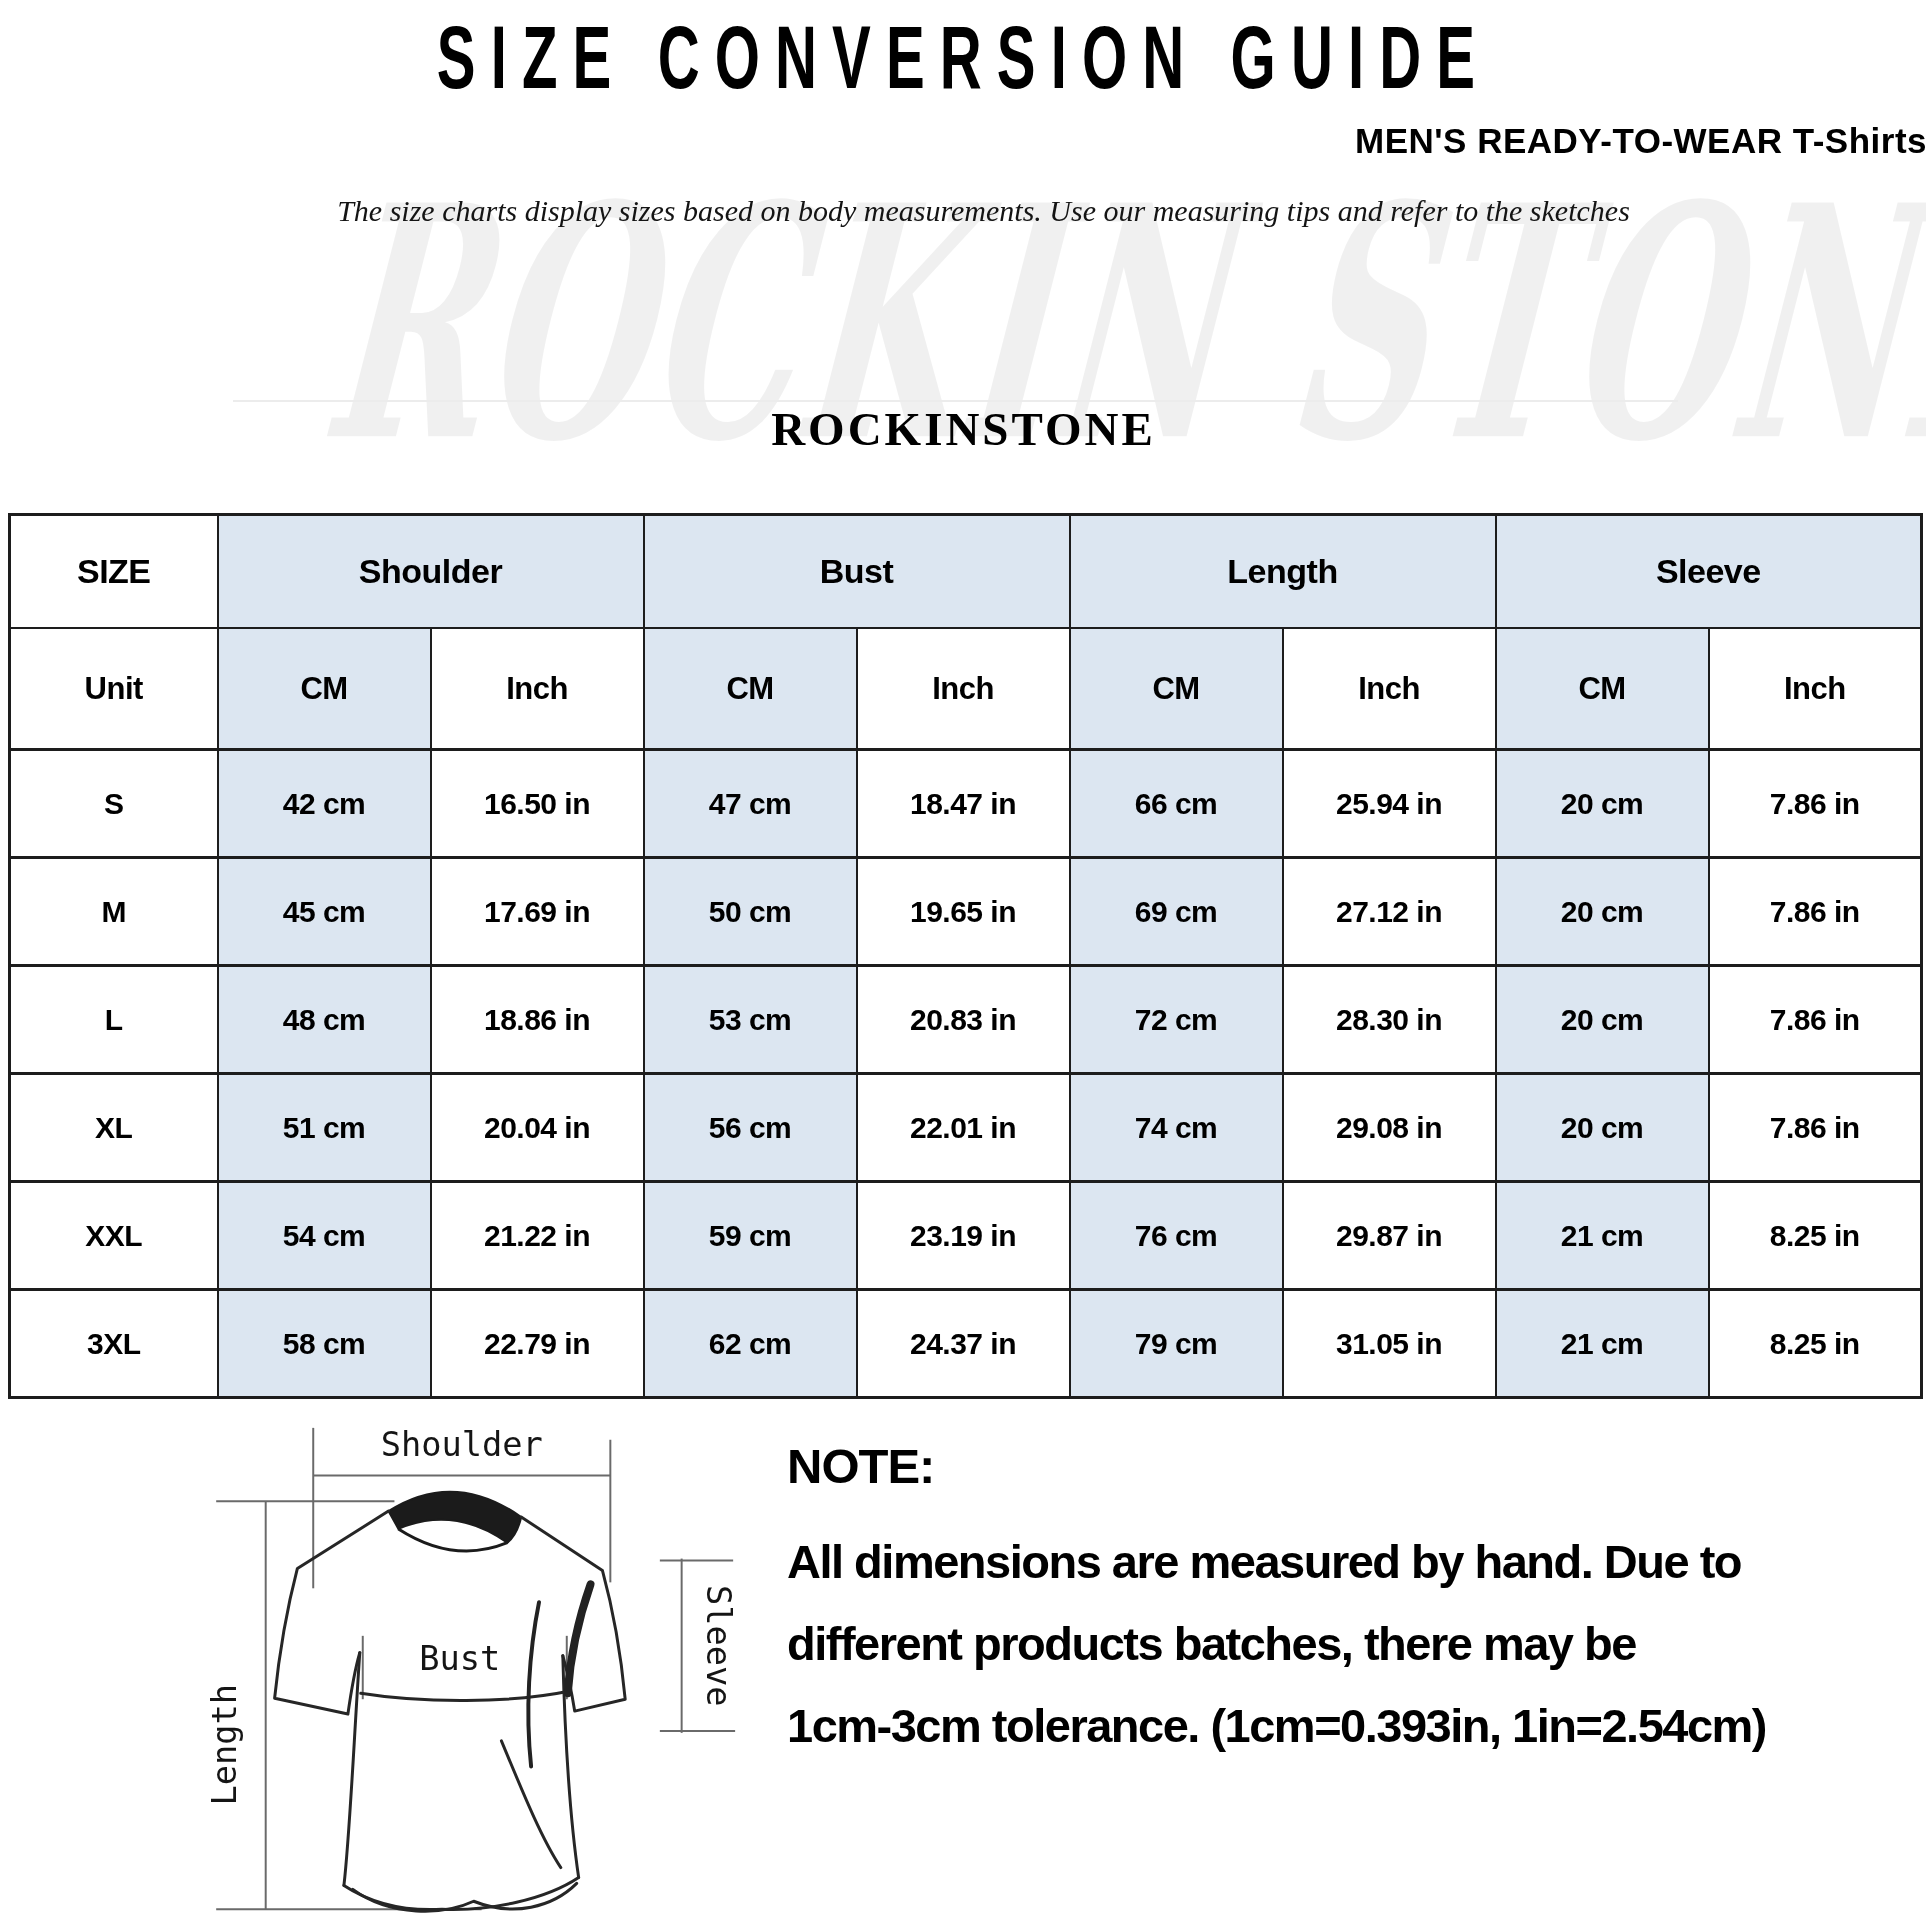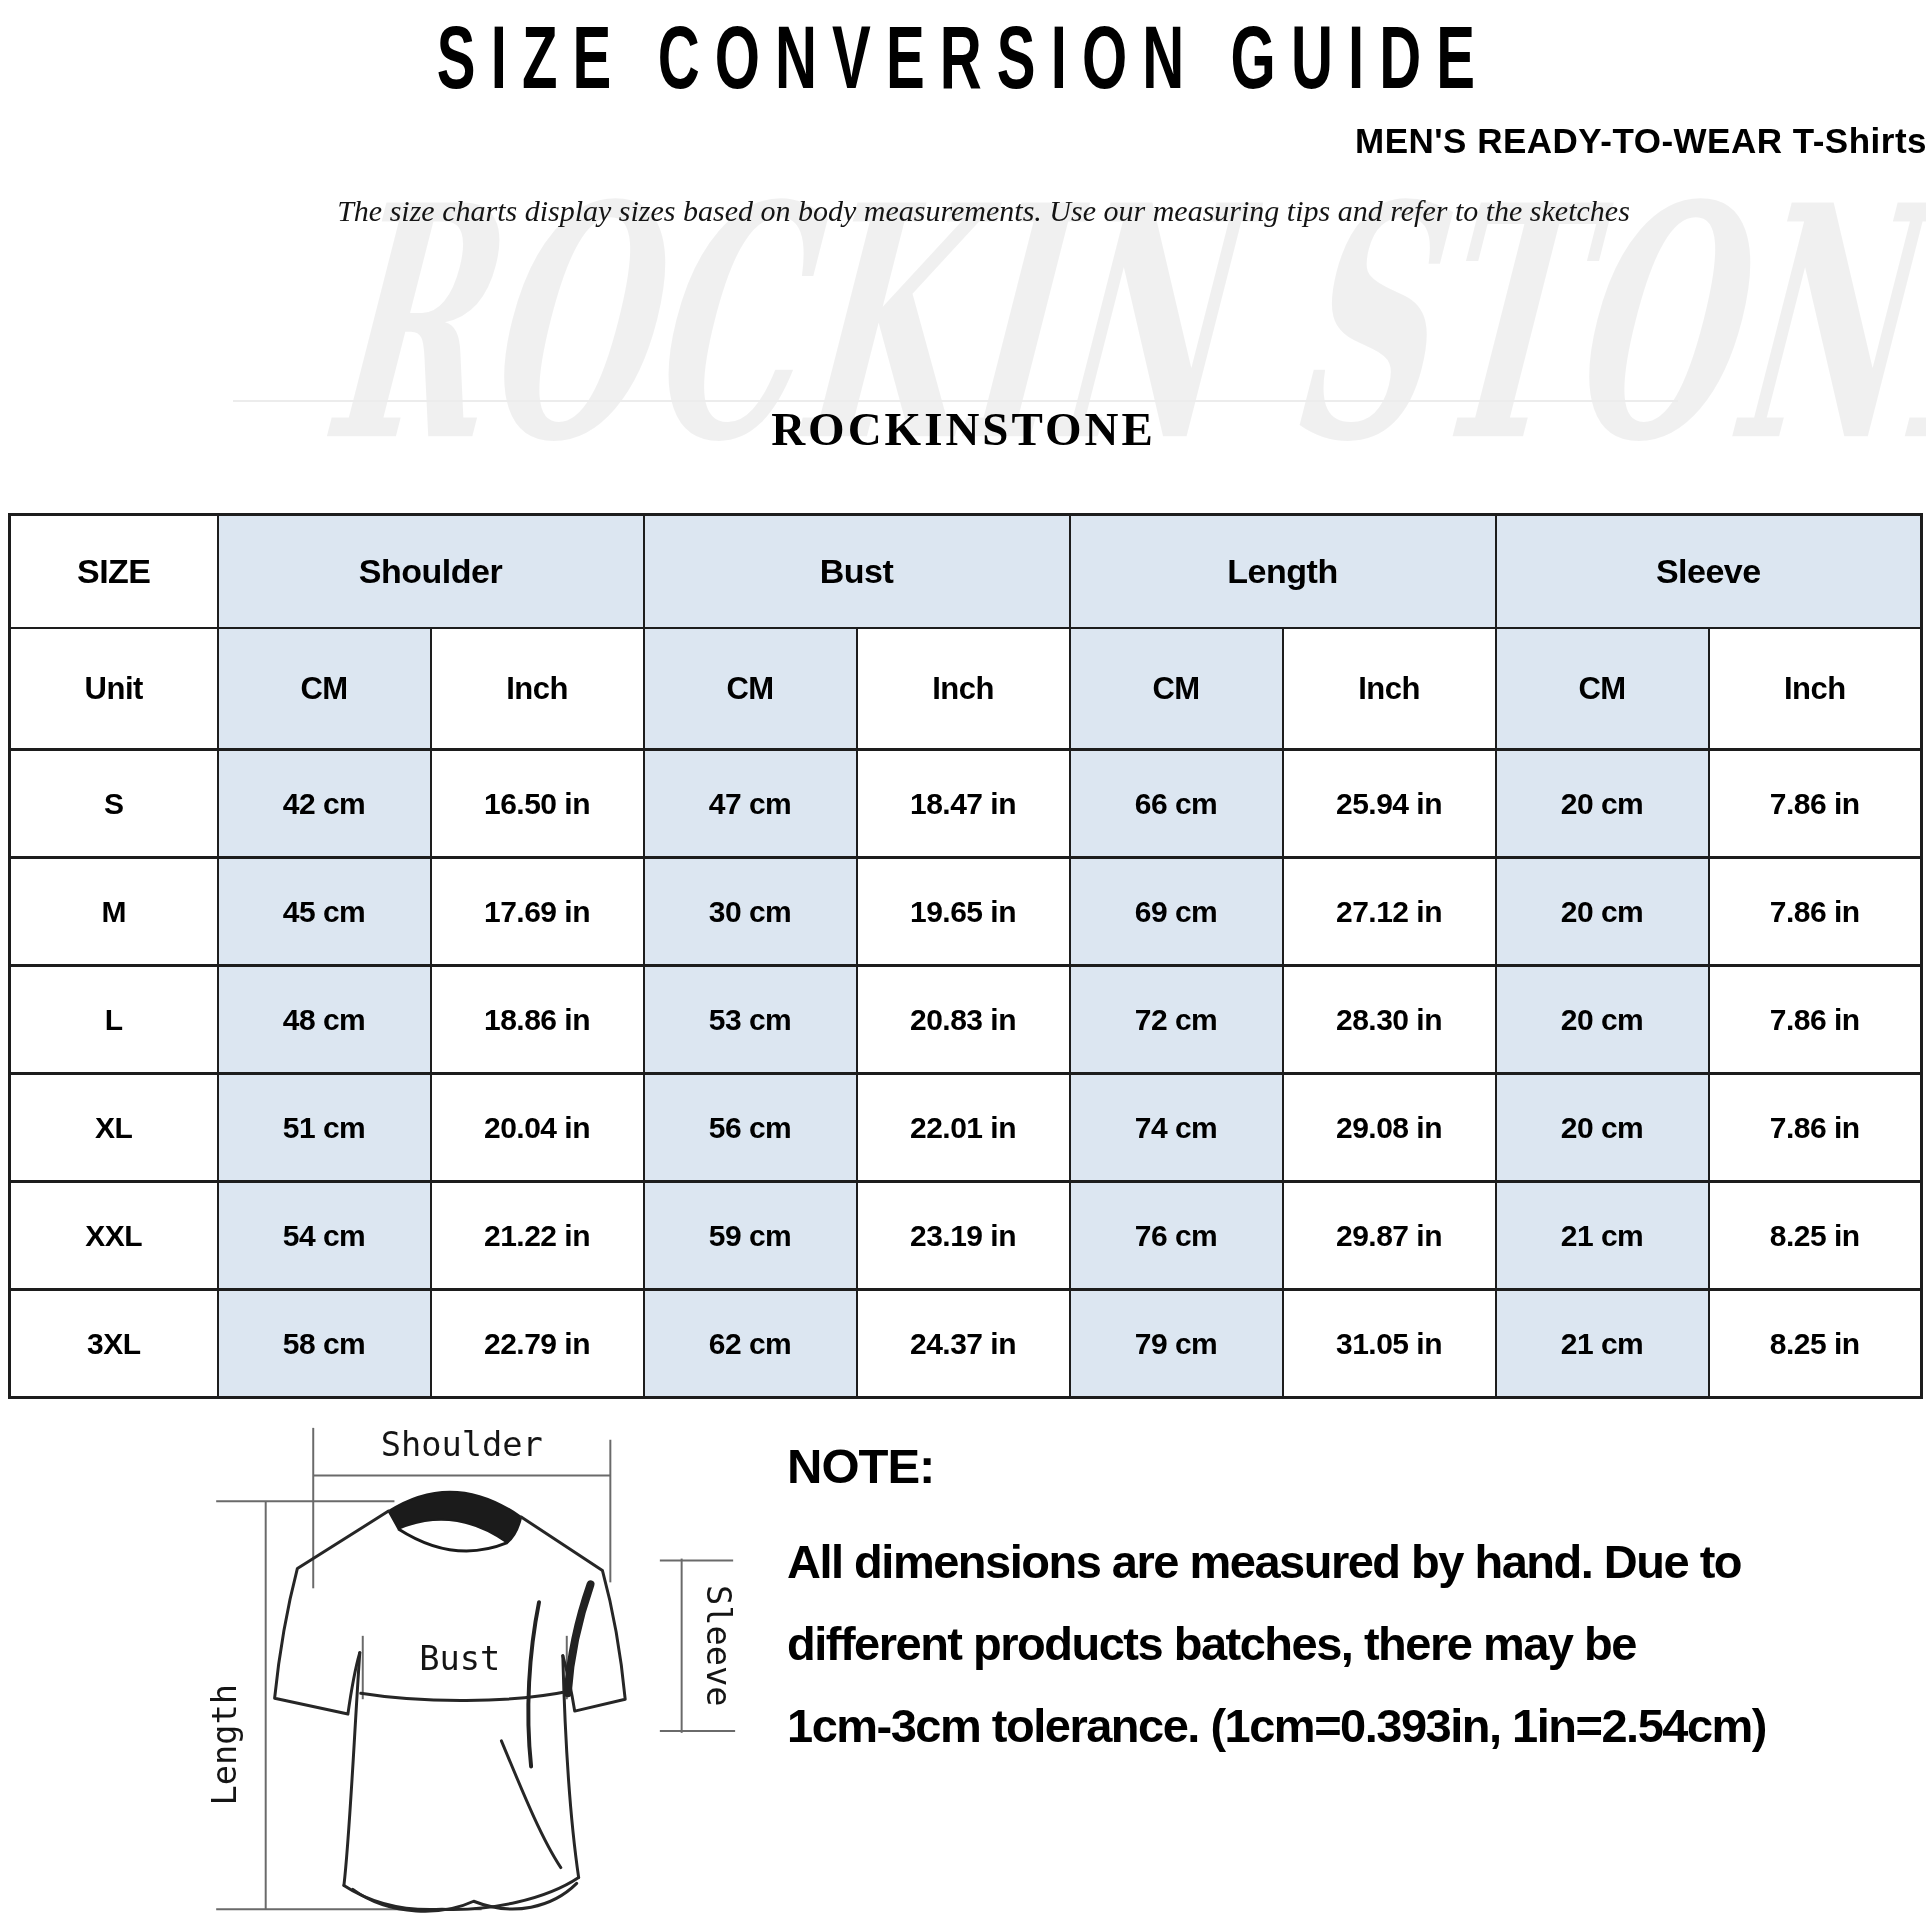--- a/index.html
+++ b/index.html
@@ -94,21 +94,21 @@
           <td>18.47 in</td>
           <td class="blue">66 cm</td>
           <td>25.94 in</td>
           <td class="blue">20 cm</td>
           <td>7.86 in</td>
         </tr>
         <tr class="data-row">
           <td>M</td>
           <td class="blue">45 cm</td>
           <td>17.69 in</td>
-          <td class="blue">30 cm</td>
+          <td class="blue">50 cm</td>
           <td>19.65 in</td>
           <td class="blue">69 cm</td>
           <td>27.12 in</td>
           <td class="blue">20 cm</td>
           <td>7.86 in</td>
         </tr>
         <tr class="data-row">
           <td>L</td>
           <td class="blue">48 cm</td>
           <td>18.86 in</td>

